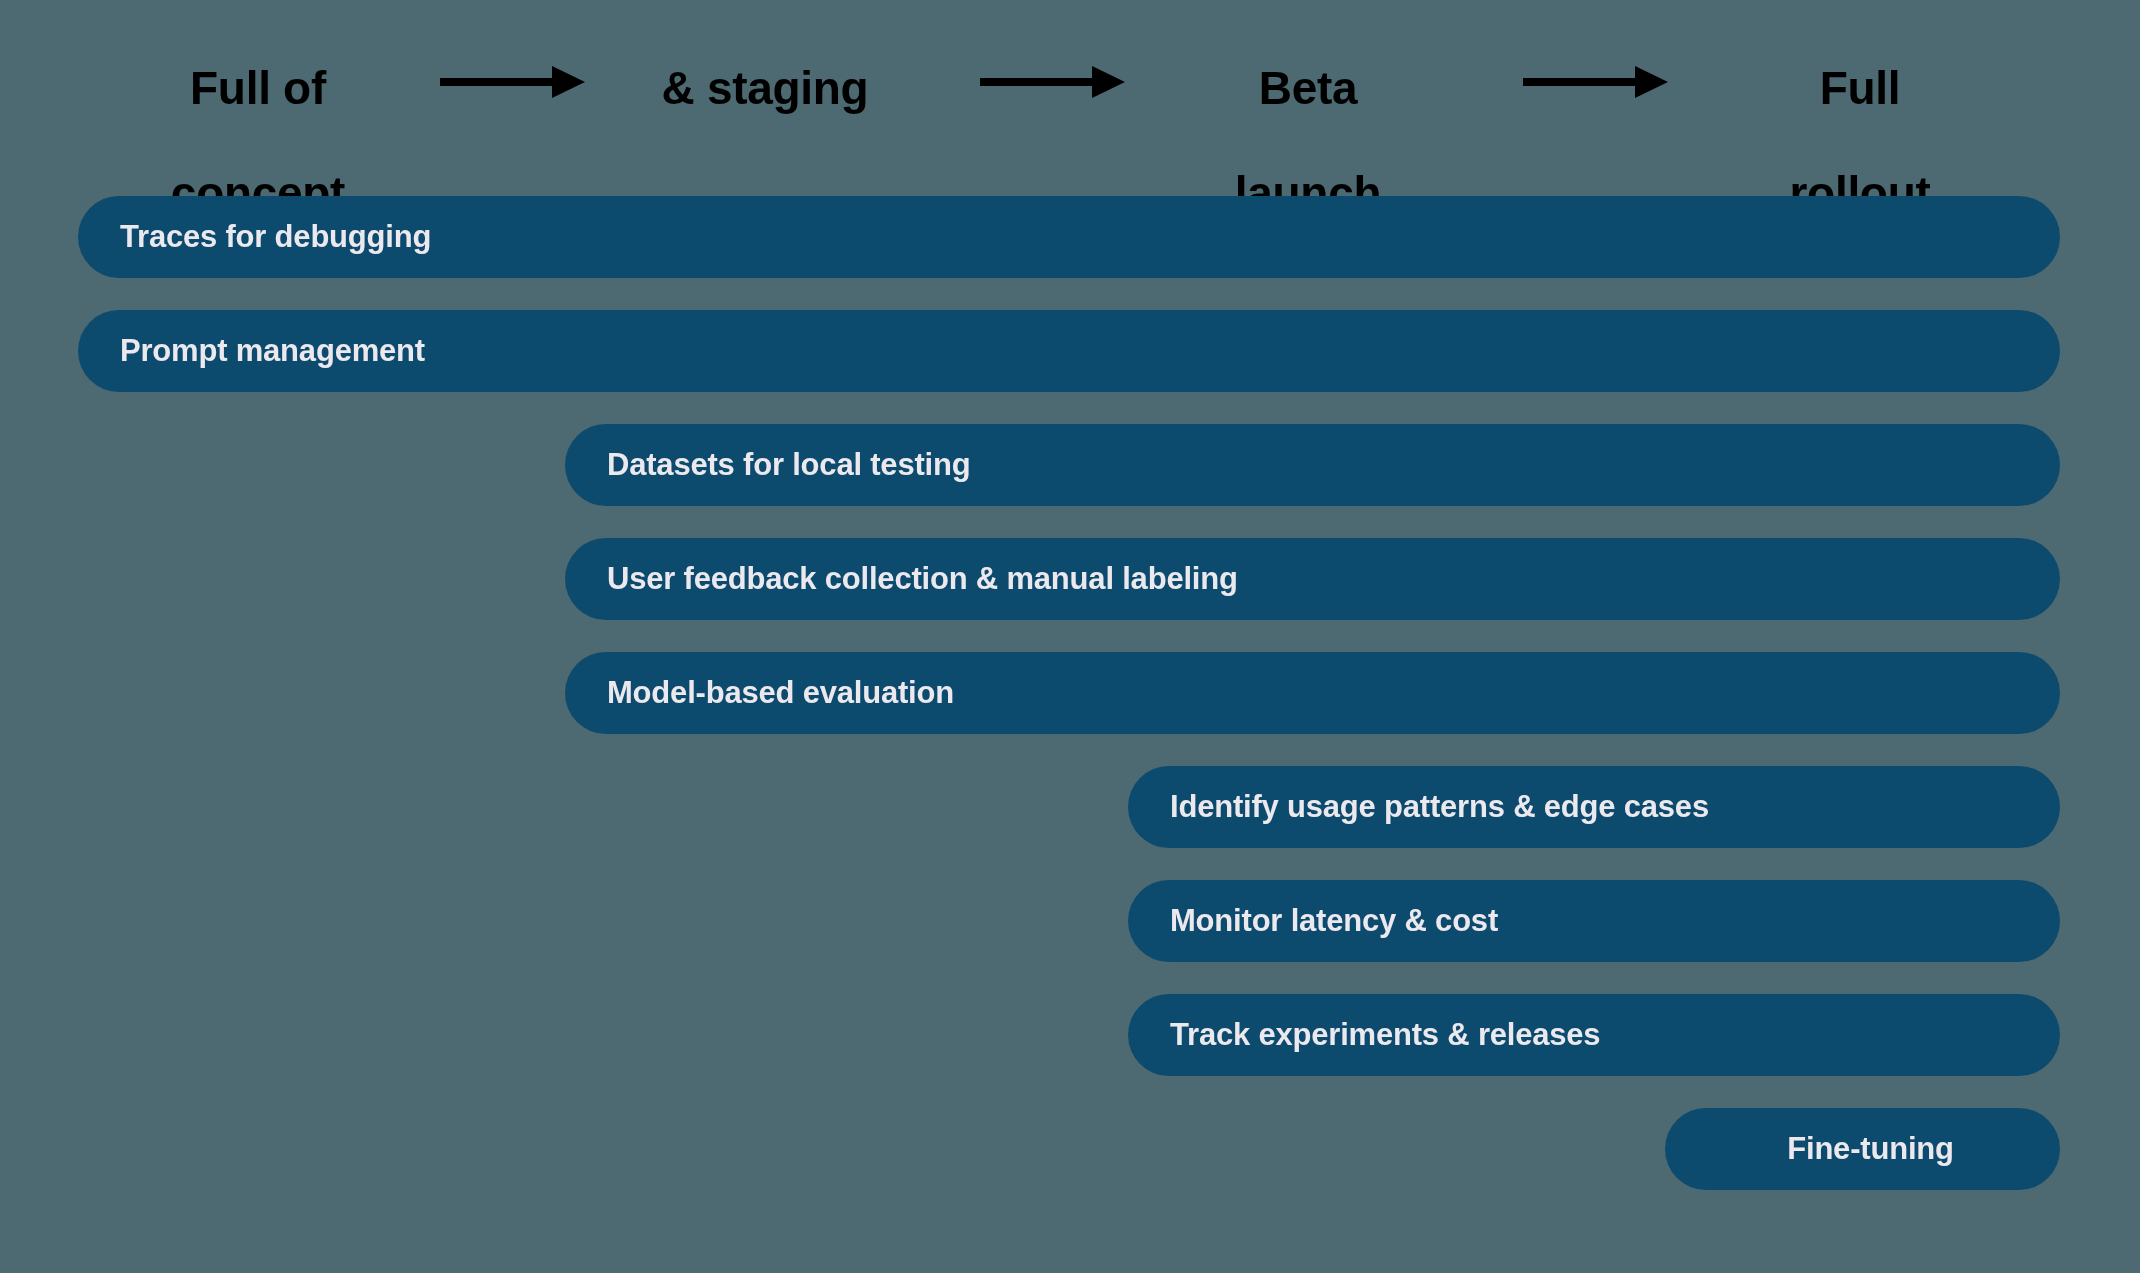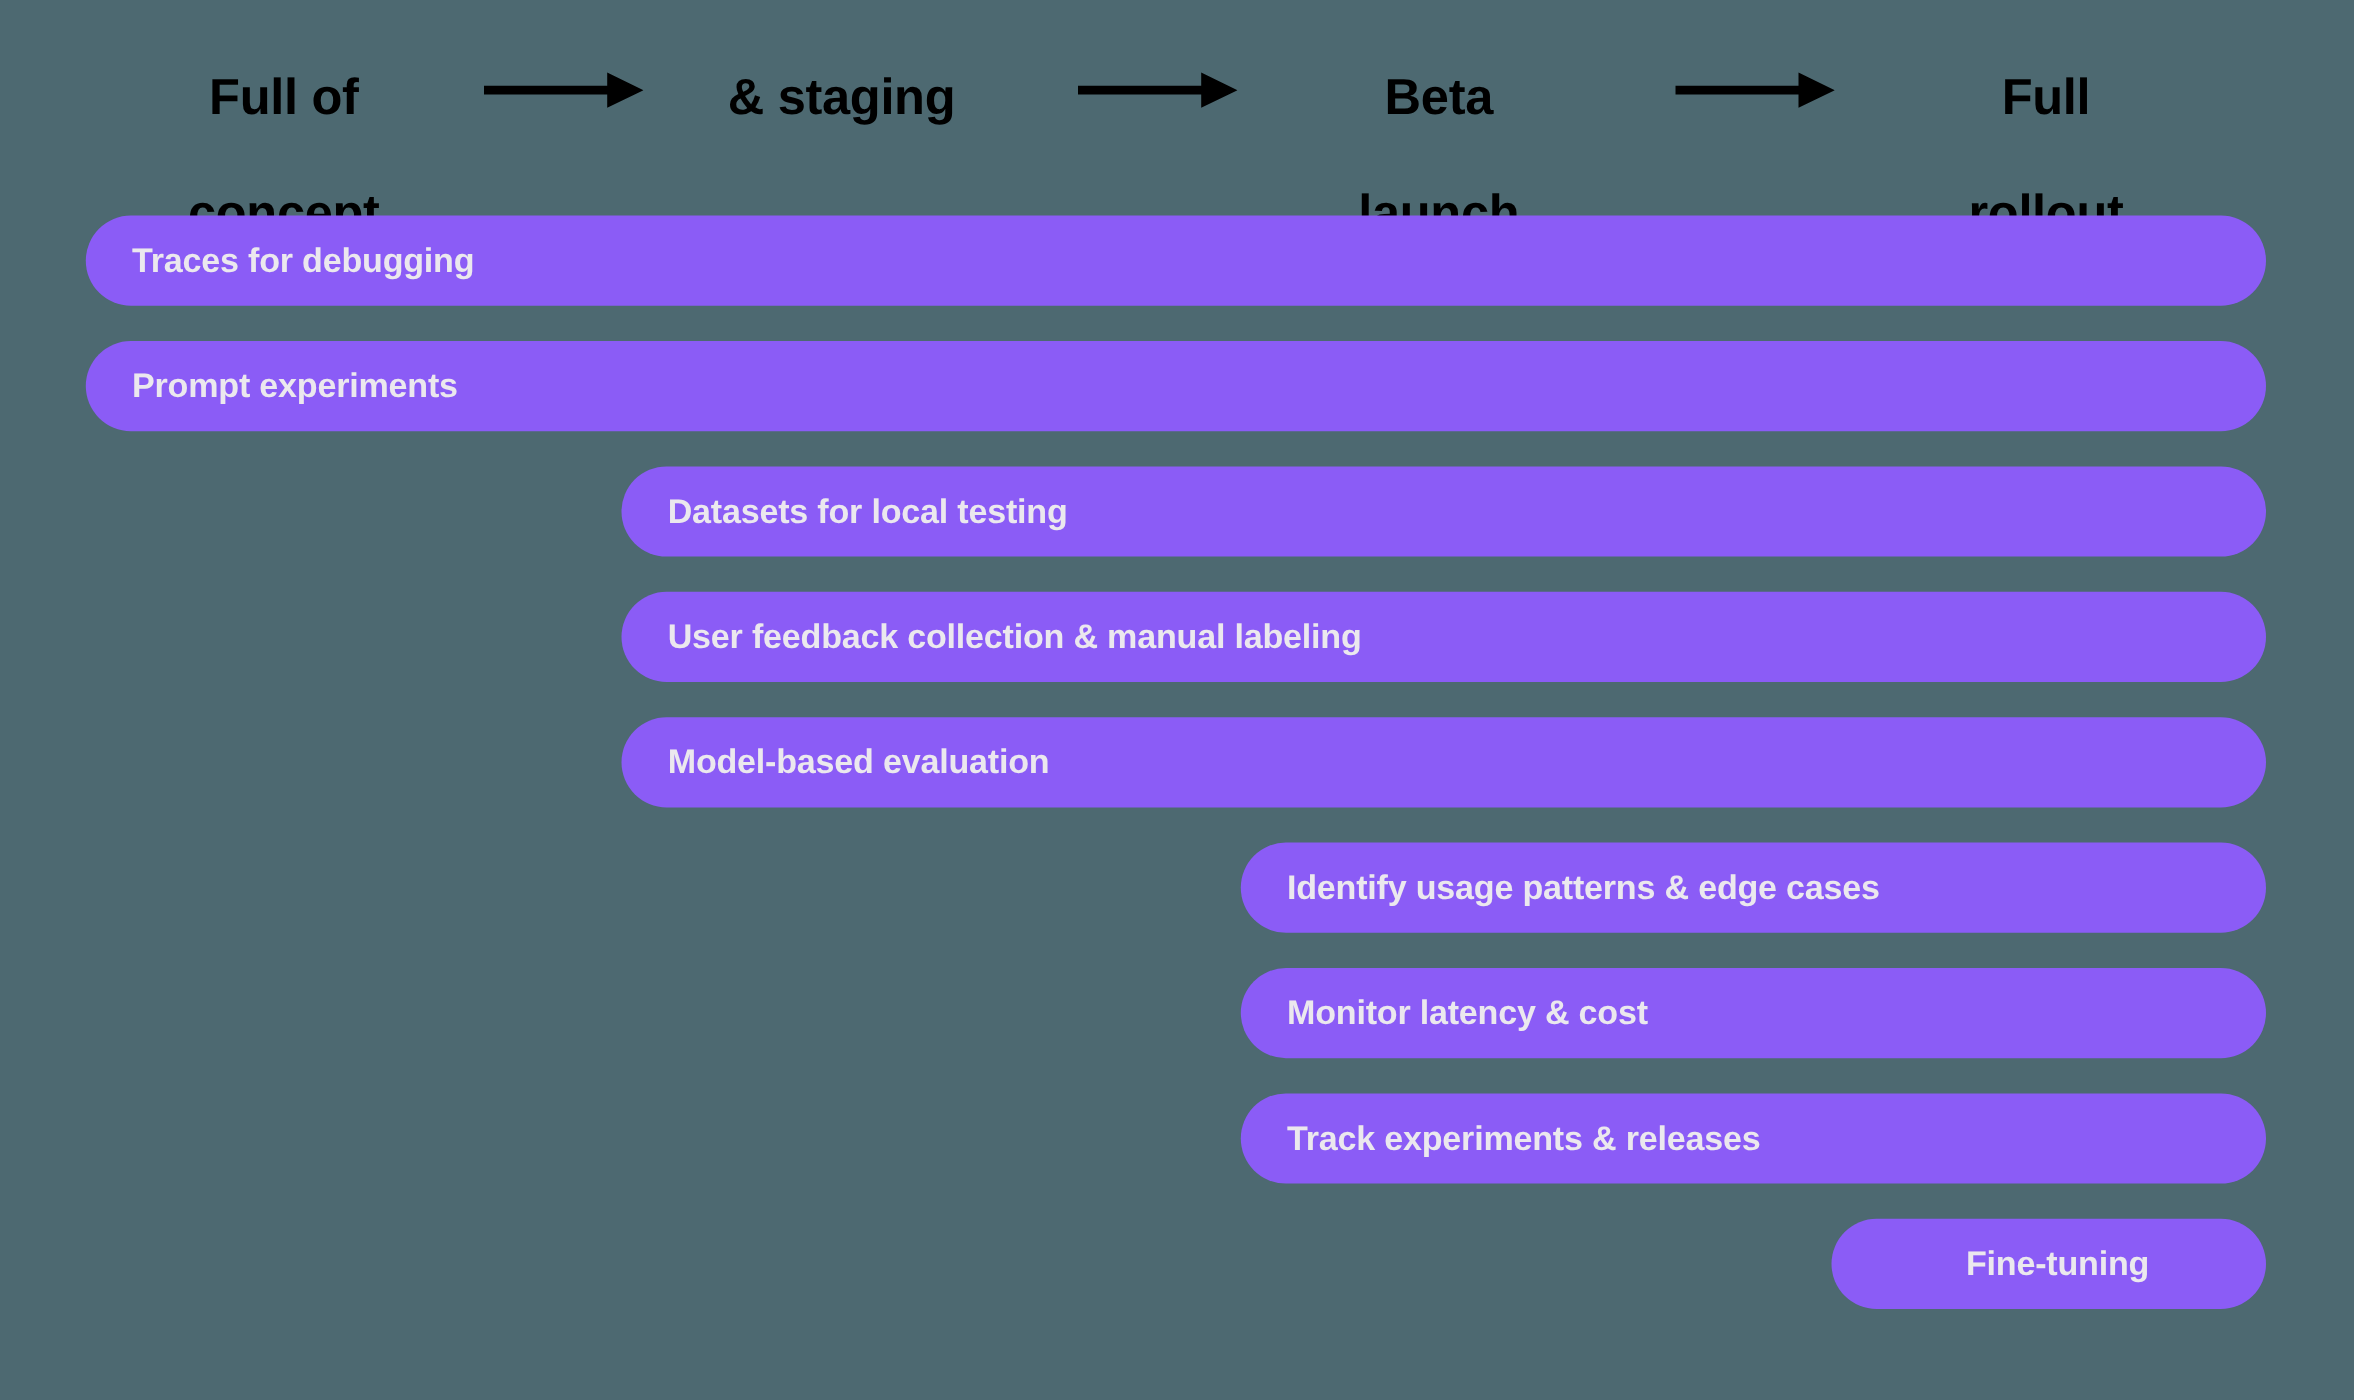--- a/index.html
+++ b/index.html
@@ -56,21 +56,21 @@
     position: absolute;
     left: 0;
     top: 0;
     width: 2140px;
     height: 1273px;
   }
 
   .bar {
     position: absolute;
     height: 82px;
-    background: #8b5cf6;
+    background: #0c4a6e;
     border-radius: 41px;
     display: flex;
     align-items: center;
     box-sizing: border-box;
   }
 
   .bar-label {
     color: #ebe8ee;
     font-size: 31px;
     font-weight: bold;
@@ -132,21 +132,21 @@
 
   </div>
 
   <div class="bars-layer">
 
     <div class="bar" id="bar-0" style="left: 78px; top: 196px; width: 1982px;">
       <span class="bar-label">Traces for debugging</span>
     </div>
 
     <div class="bar" id="bar-1" style="left: 78px; top: 310px; width: 1982px;">
-      <span class="bar-label">Prompt experiments</span>
+      <span class="bar-label">Prompt management</span>
     </div>
 
     <div class="bar" id="bar-2" style="left: 565px; top: 424px; width: 1495px;">
       <span class="bar-label">Datasets for local testing</span>
     </div>
 
     <div class="bar" id="bar-3" style="left: 565px; top: 538px; width: 1495px;">
       <span class="bar-label">User feedback collection &amp; manual labeling</span>
     </div>
 

